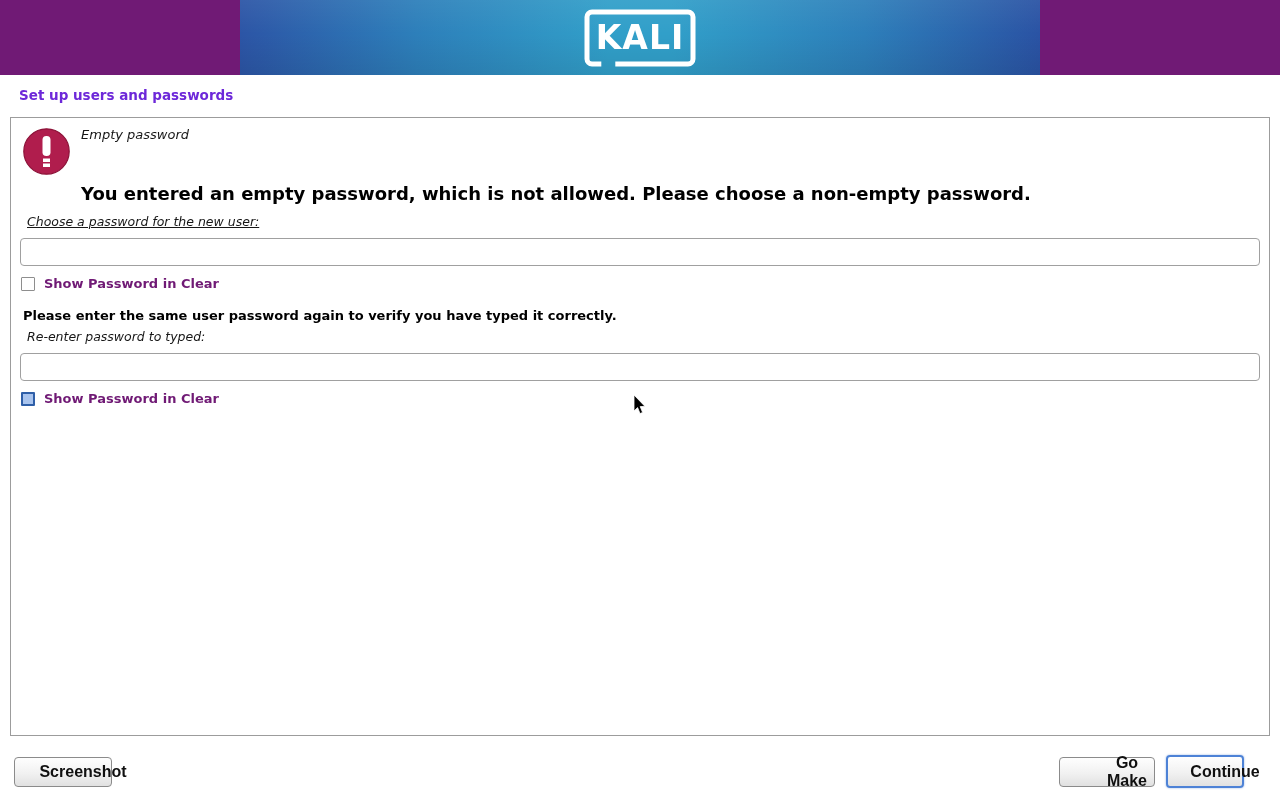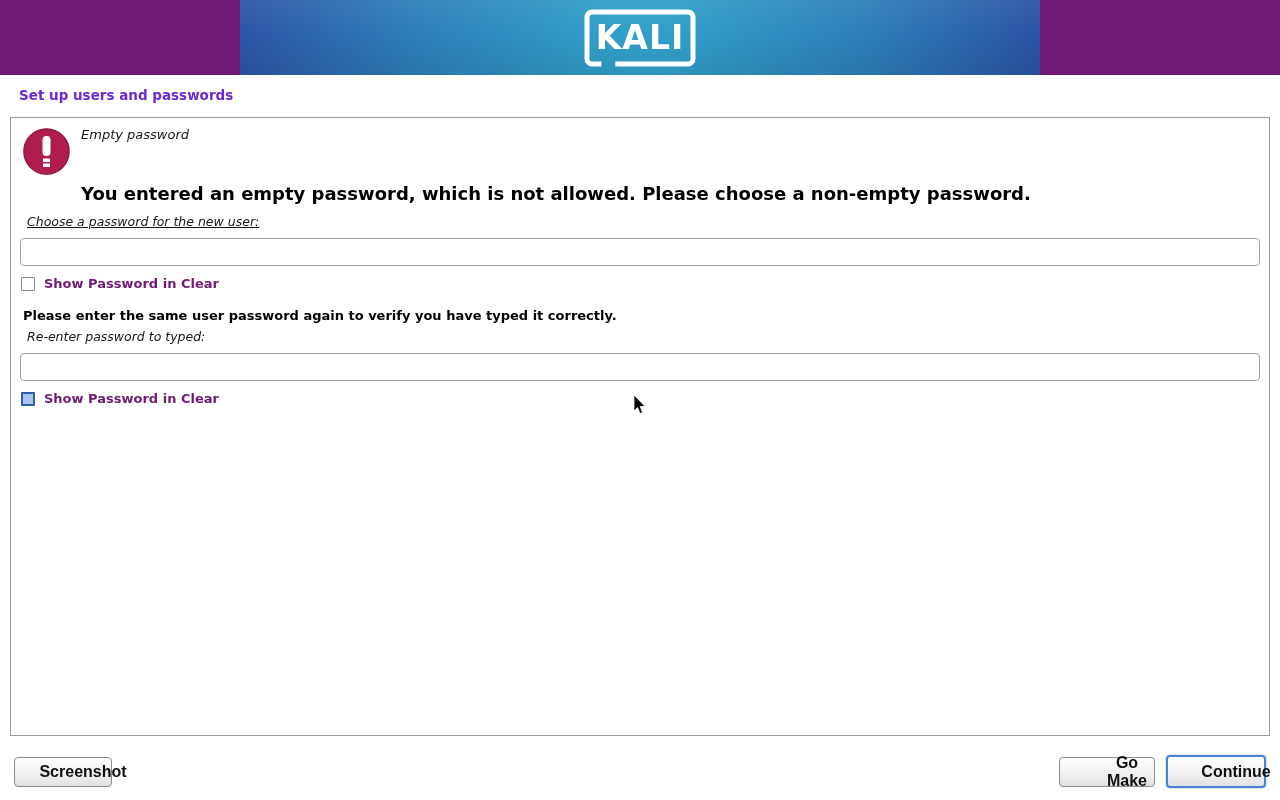--- a/index.html
+++ b/index.html
@@ -82,21 +82,21 @@
     display: flex; align-items: center; justify-content: center;
     background: linear-gradient(180deg, #fefefe 0%, #f1f1f1 55%, #e1e1e1 100%);
     border: 1px solid #8b8b8b; border-radius: 4px;
     font-size: 16px; font-weight: bold; color: #101010;
     cursor: default;
     padding-left: 40px;
   }
   .btn-screenshot { left: 14px;  top: 757px; width: 98px; }
   .btn-goback     { left: 1059px; top: 757px; width: 96px; }
   .btn-continue   {
-    left: 1166px; top: 755px; width: 100px; height: 33px;
+    left: 1166px; top: 755px; width: 78px; height: 33px;
     border: 2px solid #4d82d6;
     box-shadow: 0 0 2px rgba(77,130,214,0.65);
   }
 
   
   .cursor { position: absolute; left: 633px; top: 395px; }
 </style>
 </head>
 <body>
 

